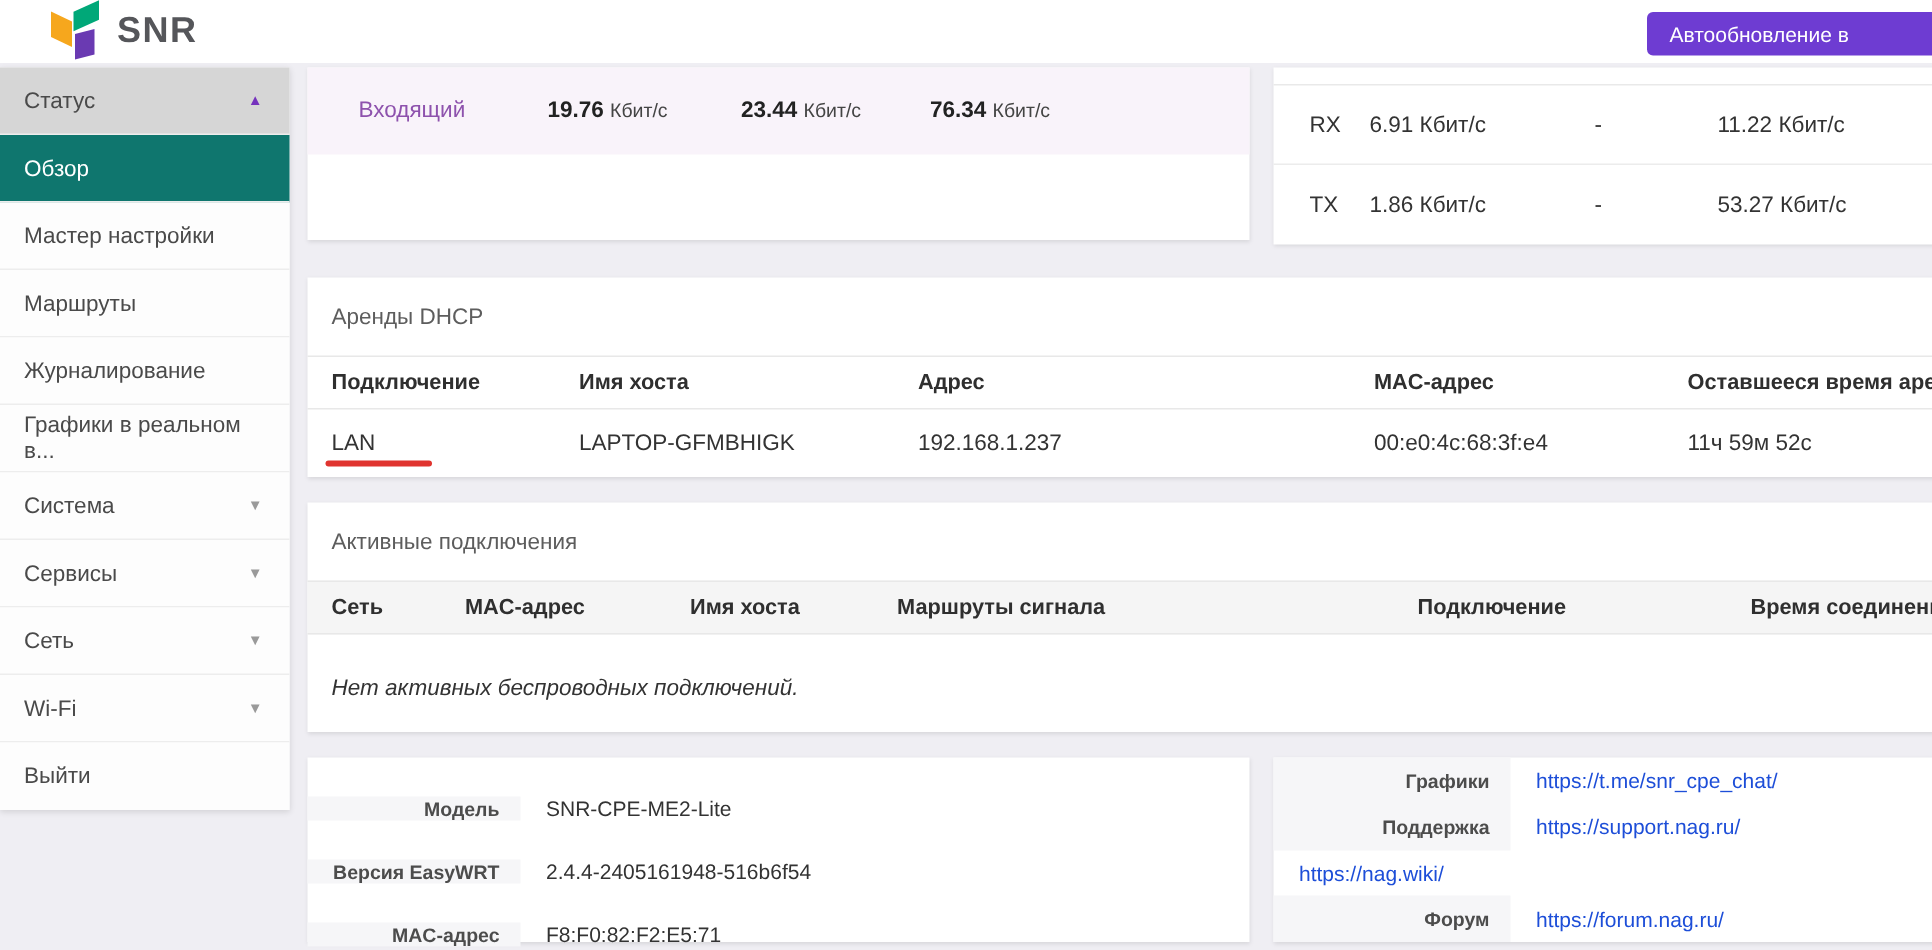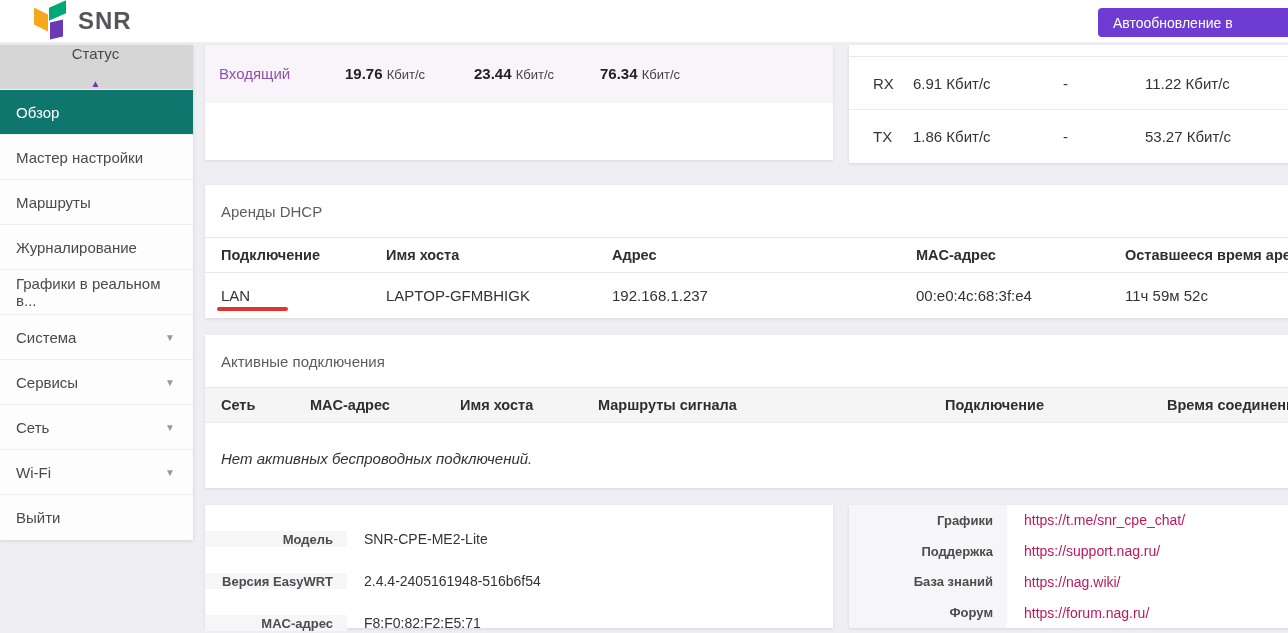--- a/index.html
+++ b/index.html
@@ -24,30 +24,30 @@
     font-family:"Liberation Sans", sans-serif; font-size:14px; text-align:left; padding-left:15px;
     cursor:pointer;
   }
   
   .sidebar { position:absolute; left:0; top:45px; width:193px; background:#fdfdfd;
              box-shadow:0 1px 4px rgba(0,0,0,.12); }
   .side-item { height:45px; display:flex; align-items:center; justify-content:space-between;
                padding:0 18px 0 16px; font-size:15px; color:#4a4a4a;
                border-bottom:1px solid #ededed; cursor:pointer; background:#fdfdfd; }
   .side-item:last-child { border-bottom:none; }
-  .side-item.group-open { background:#d6d6d6;flex-direction:column; }
+  .side-item.group-open { background:#d6d6d6; }
   .side-item.active { background:#0f766e; color:#ffffff; }
   .tri-up   { font-size:10px; color:#7532bd; }
   .tri-down { font-size:10px; color:#9a9a9a; }
   
   .card { position:absolute; background:#ffffff; box-shadow:0 1px 3px rgba(0,0,0,.10); }
   
   .traffic-card { left:205px; top:45px; width:628px; height:115px; }
   .traffic-row { height:57.5px; display:grid; grid-template-columns:126px 129px 126px auto;
-                 align-items:center; padding-left:14px; font-size:15px; white-space:nowrap; }
+                 align-items:center; padding-left:34px; font-size:15px; white-space:nowrap; }
   .traffic-row.incoming { background:#f9f3fa; }
   .traffic-row.outgoing { background:#e2f7ed; }
   .traffic-row.incoming .t-label { color:#8e52ad; }
   .traffic-row.outgoing .t-label { color:#2aab82; }
   .t-num { font-weight:bold; color:#222; }
   .t-unit { font-size:13px; color:#444; font-weight:normal; }
   
   .if-card { left:849px; top:45px; width:560px; height:118px; }
   .if-strip { height:12px; border-bottom:1px solid #e9e9e9; }
   .if-row { height:53px; display:grid; grid-template-columns:40px 150px 82px auto;
@@ -73,21 +73,21 @@
   .info-card { top:505px; height:123px; display:grid; grid-template-rows:repeat(4,1fr); }
   .device-card { left:205px; width:628px; }
   .links-card { left:849px; width:560px; }
   .info-row { display:grid; align-items:center; }
   .device-card .info-row { grid-template-columns:142px auto;margin-top:26px; }
   .links-card  .info-row { grid-template-columns:158px auto; }
   .info-label { background:#f6f6f8; height:100%; display:flex; align-items:center;
                 justify-content:flex-end; padding-right:14px; font-size:13px;
                 font-weight:bold; color:#4c4c4c; white-space:nowrap; }
   .info-value { padding-left:17px; font-size:14px; color:#333; white-space:nowrap; }
-  .info-link { color:#be185d; text-decoration:none; font-size:14px;margin-top:12px; }
+  .info-link { color:#1d4ed8; text-decoration:none; font-size:14px;margin-top:12px; }
 </style>
 </head>
 <body>
 
 <div class="topbar">
   <div class="logo">
     <div class="logo-icon">
       <div class="p-green"></div>
       <div class="p-orange"></div>
       <div class="p-purple"></div>
@@ -217,20 +217,19 @@
 <section class="card info-card links-card">
   <div class="info-row">
     <div class="info-label">Графики</div>
     <div class="info-value"><a href="#" class="info-link">https://t.me/snr_cpe_chat/</a></div>
   </div>
   <div class="info-row">
     <div class="info-label">Поддержка</div>
     <div class="info-value"><a href="#" class="info-link">https://support.nag.ru/</a></div>
   </div>
   <div class="info-row">
-    <div class="info-label">База знаний</div>
     <div class="info-value"><a href="#" class="info-link">https://nag.wiki/</a></div>
   </div>
   <div class="info-row">
     <div class="info-label">Форум</div>
     <div class="info-value"><a href="#" class="info-link">https://forum.nag.ru/</a></div>
   </div>
 </section>
 
 </body></html>

